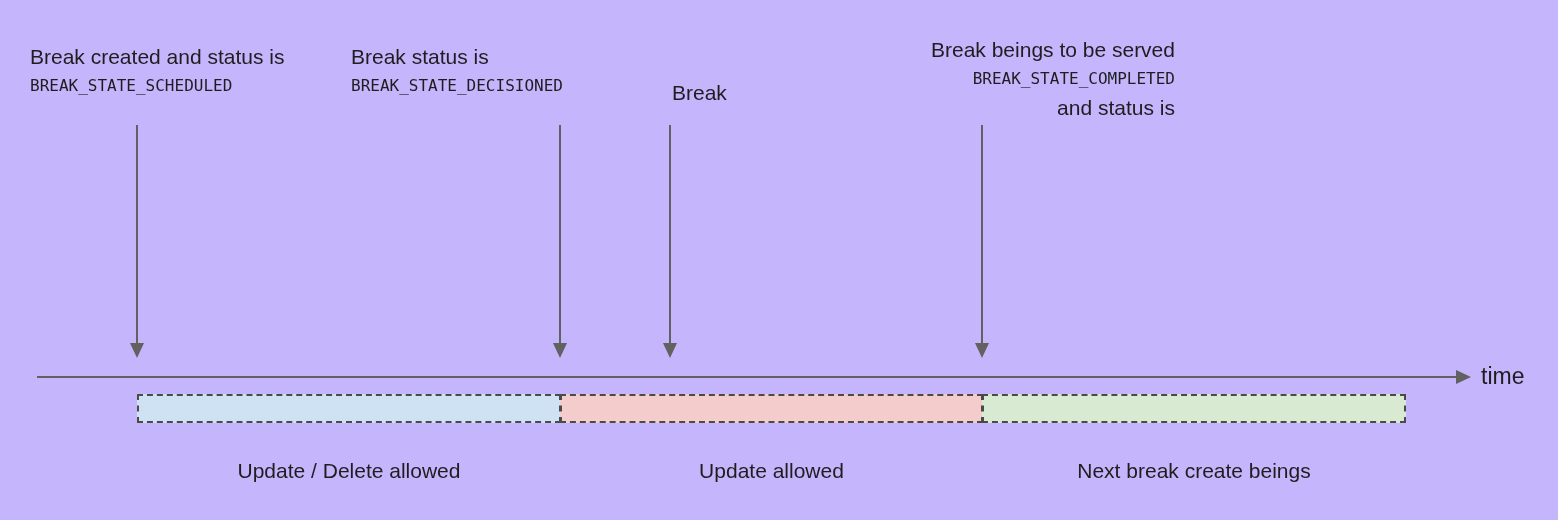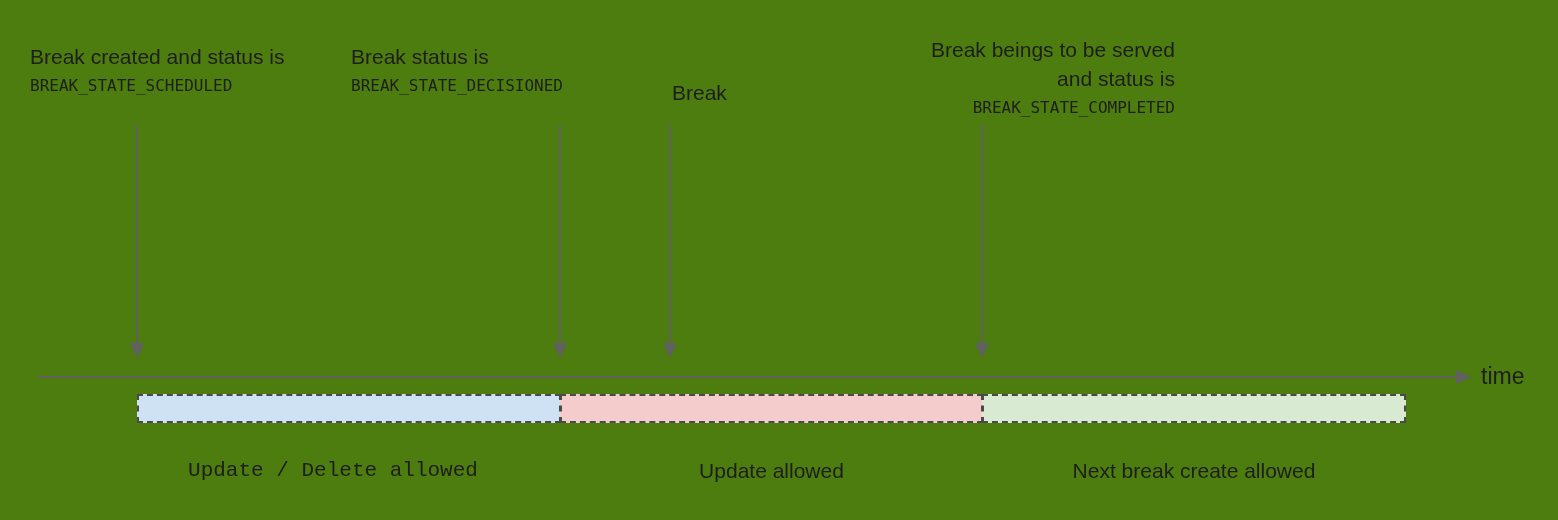--- a/index.html
+++ b/index.html
@@ -1,20 +1,20 @@
 <!DOCTYPE html>
 <html><head>
 <meta charset="utf-8">
 <style>
   html, body { margin: 0; padding: 0; background: #ffffff; }
   .canvas {
     position: relative;
     width: 1558px;
     height: 520px;
-    background: #4d7c0f;
+    background: #c4b5fd;
     overflow: hidden;
     font-family: "Liberation Sans", sans-serif;
     color: #1e1e1e;
   }
   .ann {
     position: absolute;
     font-size: 21px;
     line-height: 29px;
     white-space: nowrap;
   }
@@ -91,22 +91,22 @@
     <span class="ann-line">Break status is</span>
     <span class="ann-line mono">BREAK_STATE_DECISIONED</span>
   </div>
 
   <div class="ann" style="left:672px; top:42px;margin-top:36px;">
     <span class="ann-line">Break</span>
   </div>
 
   <div class="ann" style="left:931px; top:35px;text-align:right;">
     <span class="ann-line">Break beings to be served</span>
+    <span class="ann-line mono">BREAK_STATE_COMPLETED</span>
     <span class="ann-line">and status is</span>
-    <span class="ann-line mono">BREAK_STATE_COMPLETED</span>
   </div>
 
   <div class="varrow-line" style="left: 136px; background-color: rgb(97, 97, 97);"></div>
   <div class="varrow-head" style="left: 130px; border-top-color: rgb(97, 97, 97);"></div>
 
   <div class="varrow-line" style="left: 559px; background-color: rgb(97, 97, 97);"></div>
   <div class="varrow-head" style="left: 553px; border-top-color: rgb(97, 97, 97);"></div>
 
   <div class="varrow-line" style="left: 669px; background-color: rgb(97, 97, 97);"></div>
   <div class="varrow-head" style="left: 663px; border-top-color: rgb(97, 97, 97);"></div>
@@ -115,17 +115,17 @@
   <div class="varrow-head" style="left: 975px; border-top-color: rgb(97, 97, 97);"></div>
 
   <div class="axis-line" style="background-color: rgb(97, 97, 97);"></div>
   <div class="axis-head" style="border-left-color: rgb(97, 97, 97);"></div>
   <div class="axis-label">time</div>
 
   <div class="segment" style="left: 137px; width: 424px; background-color: rgb(207, 226, 243); border-color: rgb(74, 74, 74);"></div>
   <div class="segment" style="left: 560px; width: 423px; background-color: rgb(244, 204, 204); border-color: rgb(74, 74, 74);"></div>
   <div class="segment" style="left: 982px; width: 424px; background-color: rgb(217, 234, 211); border-color: rgb(74, 74, 74);"></div>
 
-  <div class="seg-label" style="left:121px; width:424px;font-family:Liberation Mono, monospace;">Update / Delete allowed</div>
+  <div class="seg-label" style="left:137px; width:424px;">Update / Delete allowed</div>
   <div class="seg-label" style="left:560px; width:423px;">Update allowed</div>
-  <div class="seg-label" style="left:982px; width:424px;">Next break create allowed</div>
+  <div class="seg-label" style="left:982px; width:424px;">Next break create beings</div>
 
 </div>
 
 </body></html>

